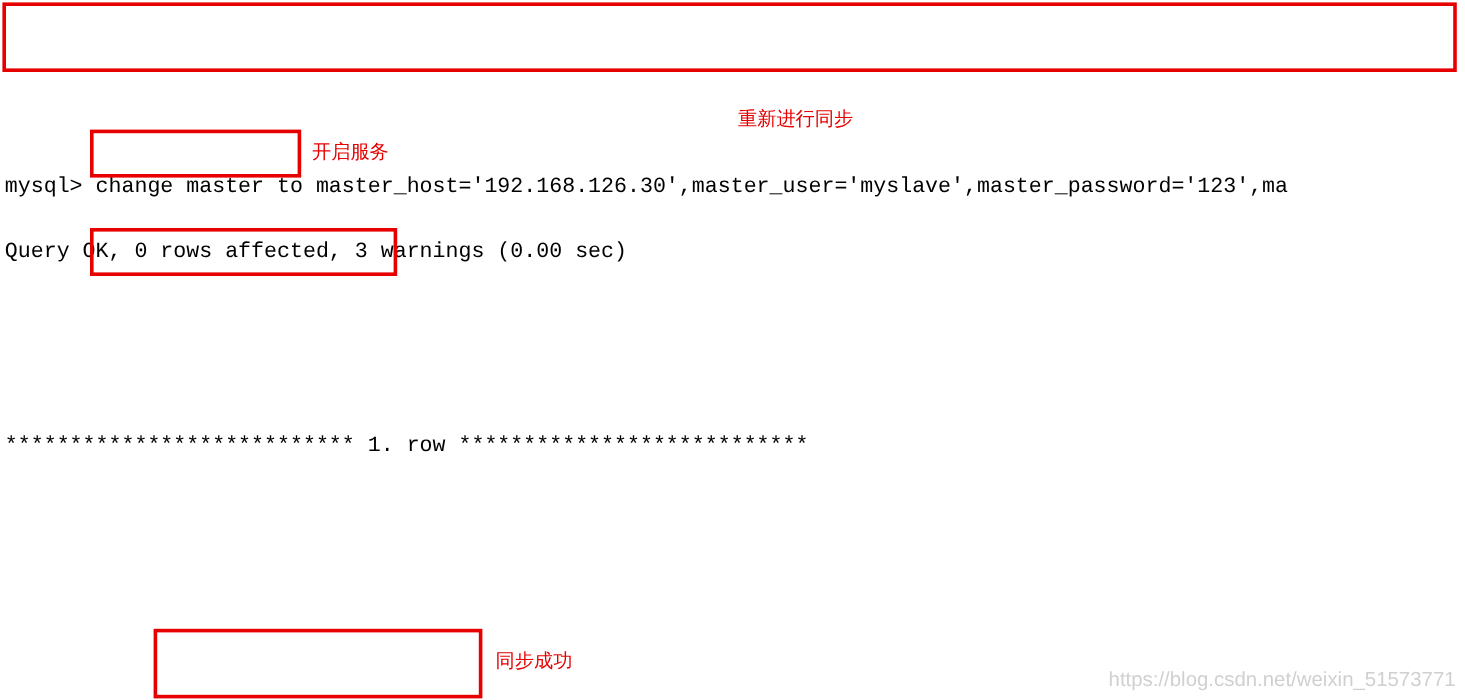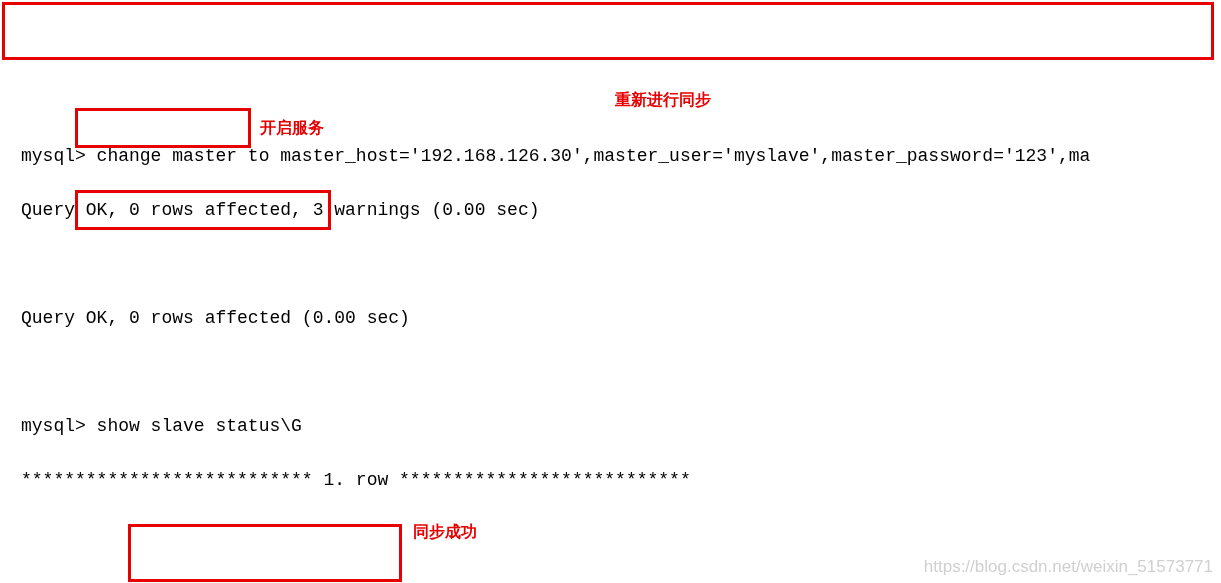--- a/index.html
+++ b/index.html
@@ -15,57 +15,54 @@
       width: 1221px;
       height: 583px;
       overflow: hidden;
     }
     .terminal {
       padding: 8px 4px;
       position: relative;
     }
     .line {
       display: block;
-      margin-left: 17px;
     }
     .box-red {
       position: absolute;
       border: 3px solid #e60000;
       background: transparent;
       pointer-events: none;
     }
     .annotation {
       position: absolute;
       color: #e60000;
       font-family: 'Microsoft YaHei', 'SimHei', sans-serif;
       font-size: 16px;
-      font-weight: bold;
+      font-weight: normal;
       white-space: nowrap;
     }
     .watermark {
       position: absolute;
       right: 8px;
       bottom: 4px;
       color: #d0d0d0;
       font-family: Arial, sans-serif;
       font-size: 17px;
     }
   </style>
 </head>
 <body>
 
 
 
 <div class="terminal">
 <span class="line">mysql&gt; change master to master_host='192.168.126.30',master_user='myslave',master_password='123',ma</span>
 <span class="line">Query OK, 0 rows affected, 3 warnings (0.00 sec)</span>
 <span class="line"> </span>
-<span class="line">Query OK, 0 rows affected (0.00 sec)</span>
 <span class="line"> </span>
-<span class="line">mysql&gt; show slave status\G</span>
 <span class="line">*************************** 1. row ***************************</span>
 
 
 
 
 
 
 
 
 
@@ -77,18 +74,18 @@
 
 
 <div class="box-red" style="left:2px; top:2px; width:1206px; height:52px;"></div>
 <div class="box-red" style="left:75px; top:108px; width:170px; height:34px;"></div>
 <div class="box-red" style="left:75px; top:190px; width:250px; height:34px;"></div>
 <div class="box-red" style="left:128px; top:524px; width:268px; height:52px;"></div>
 
 
 <div class="annotation" style="left:615px; top:88px;">重新进行同步</div>
 <div class="annotation" style="left:260px; top:116px;text-align:right;">开启服务</div>
-<div class="annotation" style="left:413px; top:520px;text-align:center;">同步成功</div>
+<div class="annotation" style="left:413px; top:540px;text-align:center;">同步成功</div>
 
 <div class="watermark">https://blog.csdn.net/weixin_51573771</div>
 
 
 
 
 </body></html>

